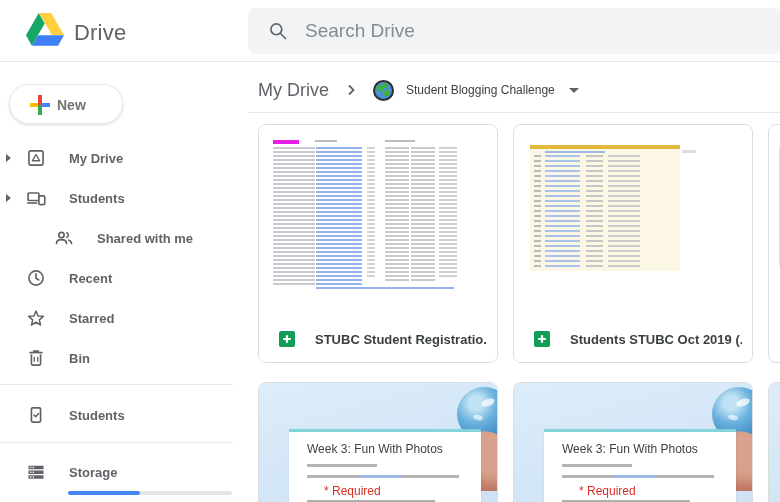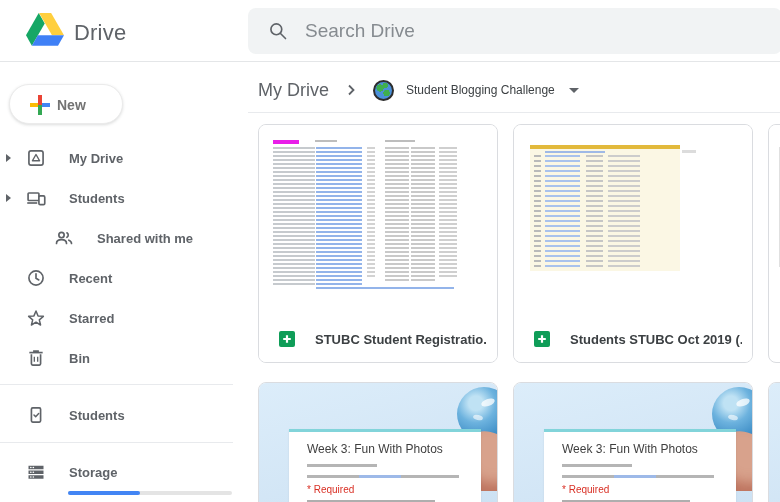--- a/index.html
+++ b/index.html
@@ -84,21 +84,21 @@
                  background:rgba(255,255,255,.6); transform:rotate(15deg); }
   .hand-photo { position:absolute; top:48px; right:-18px; width:58px; height:62px;
             background:#d8a28c; border-radius:46% 54% 40% 60%; transform:rotate(-14deg);
             box-shadow:inset 6px -8px 12px rgba(170,80,60,.55); }
   .form-panel { position:absolute; left:30px; top:46px; width:192px; height:200px; background:#fff;
                 border-top:3px solid #82d4da; box-shadow:0 1px 2px rgba(0,0,0,.08); }
   .form-title { position:absolute; left:18px; top:10px; font-size:12px; color:#3f3f3f; white-space:nowrap; }
   .form-line { position:absolute; height:3px; background:#b5b5b5; }
   .form-line-link { position:absolute; height:3px;
                     background:linear-gradient(to right,#b5b5b5 0 34%,#9db9e8 34% 62%,#b5b5b5 62% 100%); }
-  .form-required { position:absolute; left:18px; top:52px; font-size:10px; color:#d93025; }
+  .form-required { position:absolute; left:35px; top:52px; font-size:12px; color:#d93025; }
   .form-bottom { position:absolute; left:18px; top:68px; width:128px; height:4px; background:#9a9a9a; opacity:.8; }
 </style>
 </head>
 <body>
 
 <div class="topbar">
   <div class="logo">
     <svg viewBox="0 0 88 76">
       <path fill="#16a765" d="M0 51.6 13.6 75.6 43.4 24 29.5 0 Z"></path>
       <path fill="#ffcf3e" d="M30.4 0 58.2 0 88 51.6 60.2 51.6 Z"></path>

